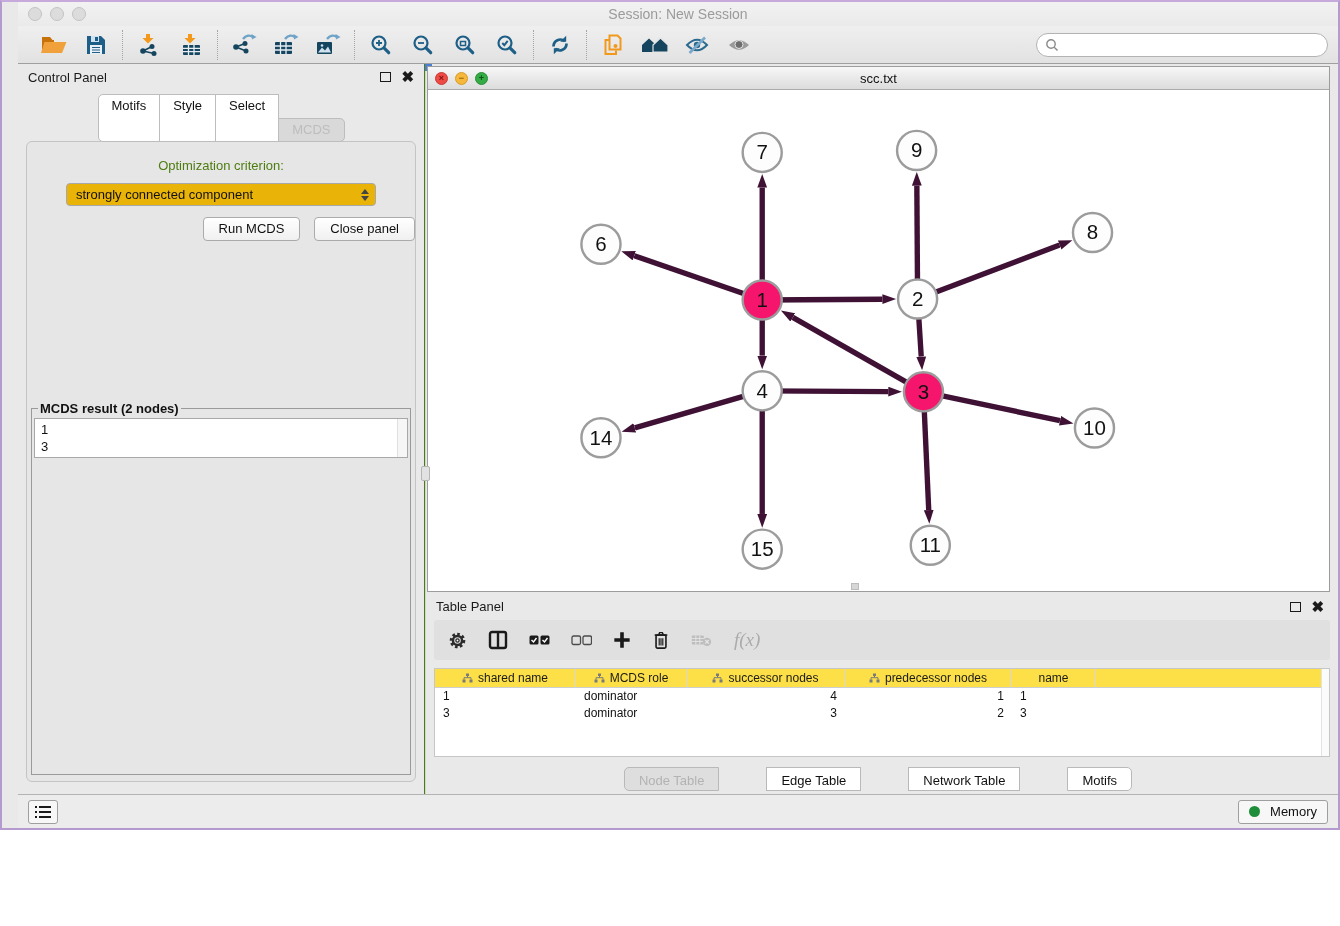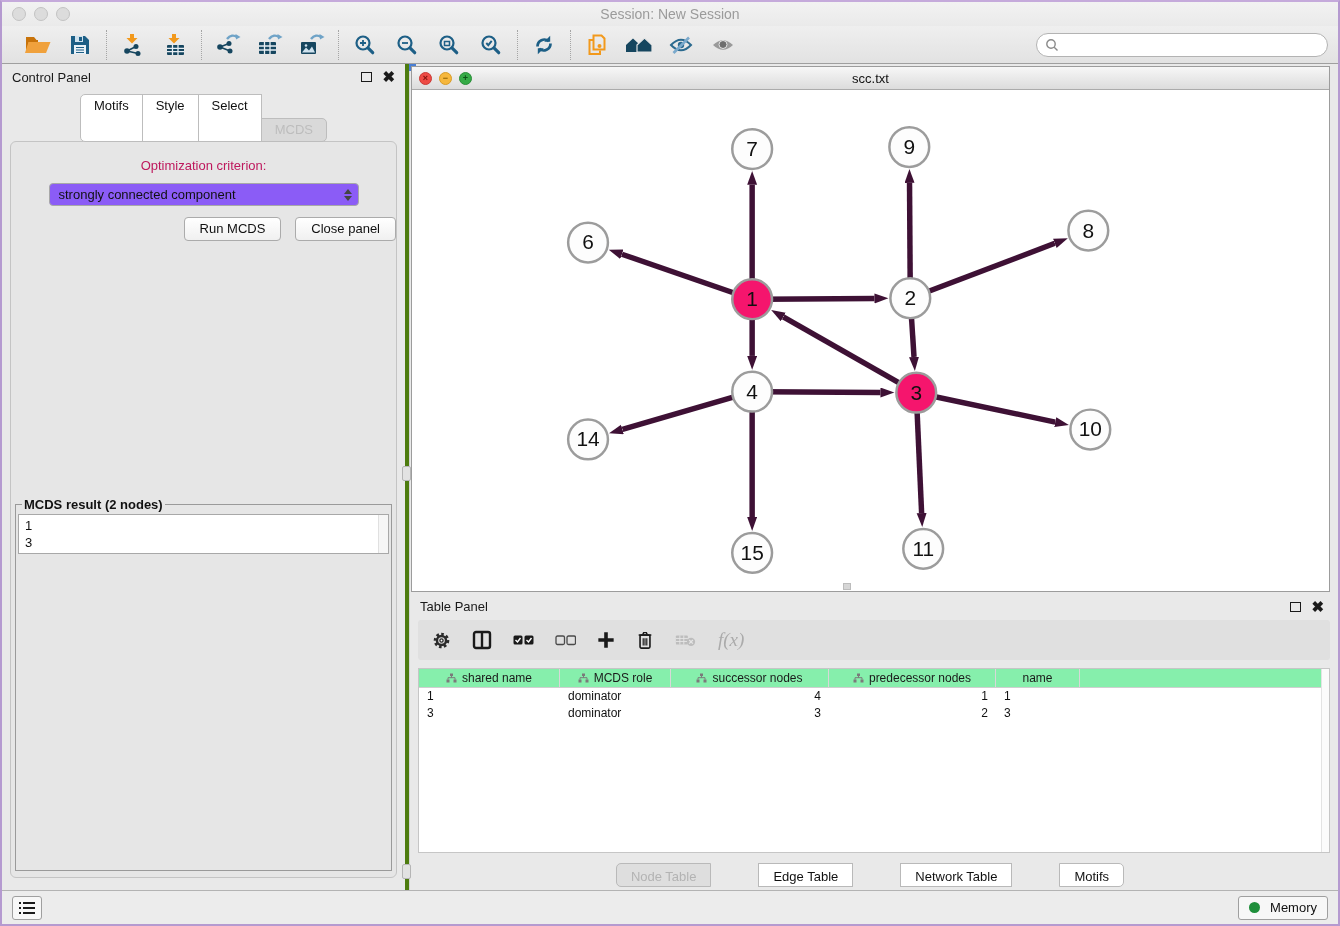--- a/index.html
+++ b/index.html
@@ -1,49 +1,49 @@
 <!DOCTYPE html>
 <html><head>
 <meta charset="utf-8">
 <style>
   * { box-sizing: border-box; margin: 0; padding: 0; }
   html,body { width:1340px; height:926px; font-family:"Liberation Sans", sans-serif; }
-  .app { width:1340px; height:926px; background:#e9e9e9; border:2px solid #b59ad0; border-top-color:#c5aadb; display:flex; flex-direction:column; overflow:hidden; }
+  .app { width:1340px; height:830px; background:#e9e9e9; border:2px solid #b59ad0; border-top-color:#c5aadb; display:flex; flex-direction:column; overflow:hidden;padding-left:16px; }
 
   
   .titlebar { height:24px; background:linear-gradient(#f2f2f2,#eaeaea); position:relative; display:flex; align-items:center; flex:0 0 auto; }
   .mac-lights { display:flex; gap:8px; margin-left:10px; }
   .mac-light { width:14px; height:14px; border-radius:50%; background:#dcdcdc; border:1px solid #c3c3c3; }
   .title-text { position:absolute; left:0; right:0; text-align:center; color:#9b9b9b; font-size:14px; }
 
   
   .toolbar { height:38px; background:linear-gradient(#efefef,#e2e2e2); border-bottom:1px solid #9f9f9f; display:flex; align-items:center; padding:0 10px; flex:0 0 auto; }
   .tb-group { display:flex; align-items:center; gap:10px; padding:0 10px; }
   .tb-sep { width:1px; height:30px; border-left:1px dotted #a5a5a5; }
   .tb-btn { width:32px; height:30px; display:flex; align-items:center; justify-content:center; }
   .search-wrap { margin-left:auto; width:292px; height:24px; background:#fff; border:1px solid #b3b3b3; border-radius:13px; display:flex; align-items:center; padding-left:8px; }
   .search-wrap input { border:none; outline:none; flex:1; font-size:13px; background:transparent; height:20px; margin-left:5px; font-family:"Liberation Sans",sans-serif; }
 
   
   .main { flex:1 1 auto; display:flex; min-height:0; }
 
   
-  .left-panel { width:407px; flex:0 0 auto; background:#e9e9e9; border-right:4px solid #4d7c0f; display:flex; flex-direction:column; position:relative; }
+  .left-panel { width:407px; flex:0 0 auto; background:#e9e9e9; border-right:1px solid #4d7c0f; display:flex; flex-direction:column; position:relative; }
   .panel-head { height:26px; display:flex; align-items:center; padding:0 10px; font-size:13px; color:#1a1a1a; }
   .panel-head .spacer { flex:1; }
   .float-icon { width:11px; height:10px; border:1.5px solid #1a1a1a; margin-right:10px; }
   .close-x { font-size:15px; font-weight:bold; color:#1a1a1a; line-height:10px; }
   .cp-tabs { display:flex; justify-content:center; margin-top:4px; position:relative; z-index:2; margin-bottom:-1px; }
   .cp-tab { font-size:13px; color:#111; background:#fff; border:1px solid #bdbdbd; padding:3px 13px 4px; margin-left:-1px; }
   .cp-tab:first-child { border-top-left-radius:5px; border-bottom-left-radius:5px; margin-left:0; }
   .cp-tab:last-child { border-top-right-radius:5px; border-bottom-right-radius:5px;margin-top:24px; }
   .cp-tab.active { background:#d9d9d9; color:#bdbdbd; }
   .cp-panel { margin:0 8px; border:1px solid #c4c4c4; border-radius:6px; background:#e6e6e6; flex:1; display:flex; flex-direction:column; margin-bottom:12px; padding-bottom:6px; }
-  .opt-label { text-align:center; font-size:13px; margin-top:16px; color:#be185d; }
-  .cp-select { width:310px; height:23px; margin:10px auto 0; background:#8b5cf6; border:1px solid #a8a8a8; border-radius:4px; display:flex; align-items:center; padding-left:9px; font-size:13px; color:#111; }
+  .opt-label { text-align:center; font-size:13px; margin-top:16px; color:#4d7c0f; }
+  .cp-select { width:310px; height:23px; margin:10px auto 0; background:#eab308; border:1px solid #a8a8a8; border-radius:4px; display:flex; align-items:center; padding-left:9px; font-size:13px; color:#111; }
   .cp-select .sel-label { flex:1; }
   .stepper { width:16px; height:100%; display:flex; flex-direction:column; align-items:center; justify-content:center; gap:2px; padding-right:4px; }
   .tri-up { width:0; height:0; border-left:4px solid transparent; border-right:4px solid transparent; border-bottom:5px solid #444; }
   .tri-dn { width:0; height:0; border-left:4px solid transparent; border-right:4px solid transparent; border-top:5px solid #444; }
   .cp-buttons { display:flex; justify-content:flex-end; gap:14px; margin-top:11px; }
   .cp-btn { font-size:13px; color:#111; background:linear-gradient(#ffffff,#f0f0f0); border:1px solid #ababab; border-radius:4px; padding:3px 15px 4px; font-family:"Liberation Sans",sans-serif; }
   .result-fieldset { margin:auto 4px 0 4px; height:374px; border:1px solid #9a9a9a; padding:2px; display:flex; flex-direction:column; }
   .result-fieldset legend { font-size:13px; color:#111; padding:0 2px; margin-left:4px;font-weight:bold; }
   .result-box { flex:1; background:#fff; border:1px solid #a8a8a8; position:relative; overflow:hidden; }
   .result-text { font-size:13px; line-height:17px; padding:2px 6px; color:#111; white-space:pre; font-family:"Liberation Sans",sans-serif; }
@@ -66,21 +66,21 @@
   .net-canvas svg { width:100%; height:100%; display:block; }
   .net-hscroll { position:absolute; bottom:1px; left:47%; width:8px; height:7px; background:#d6d6d6; border:1px solid #bcbcbc; }
 
   
   .table-panel { flex:1; display:flex; flex-direction:column; min-height:0; padding-right:8px; }
   .tp-head { height:26px; display:flex; align-items:center; padding:3px 6px 0 10px; font-size:13px; color:#1a1a1a; }
   .tp-toolbar { margin:2px 0 0 8px; height:40px; background:#e0e0e0; border-radius:3px; display:flex; align-items:center; gap:21px; padding-left:14px; flex:0 0 auto; }
   .tp-icon { display:flex; align-items:center; }
   .fx-label { font-family:"Liberation Serif", serif; font-style:italic; font-size:19px; color:#ababab; }
   .tbl { margin:8px 0 0 8px; background:#fff; border:1px solid #c6c6c6; flex:1; min-height:0; position:relative; overflow:hidden; font-size:12px; }
-  .tbl-header { display:flex; height:19px; background:#86efac; border-bottom:1px solid #cfcfcf; }
+  .tbl-header { display:flex; height:19px; background:#fde047; border-bottom:1px solid #cfcfcf; }
   .th { display:flex; align-items:center; justify-content:center; gap:5px; border-right:1px solid #d8d8d8; color:#1a1a1a; }
   .tr { display:flex; height:17px; }
   .td { padding:1px 8px 0; color:#111; }
   .tbl-vscroll { position:absolute; top:0; right:0; bottom:0; width:8px; background:#fbfbfb; border-left:1px solid #e3e3e3; }
   .tp-tabs { height:24px; margin:10px 0 3px; display:flex; justify-content:center; flex:0 0 auto;gap:48px; }
   .bt-tab { font-size:13px; color:#111; background:#fff; border:1px solid #b9b9b9; padding:2px 14px 0; margin-left:-1px; display:flex; align-items:center; }
   .bt-tab:first-child { border-top-left-radius:5px; border-bottom-left-radius:5px; margin-left:0; }
   .bt-tab:last-child { border-top-right-radius:5px; border-bottom-right-radius:5px; }
   .bt-tab.active { background:#dedede; color:#b3b3b3; }
 

